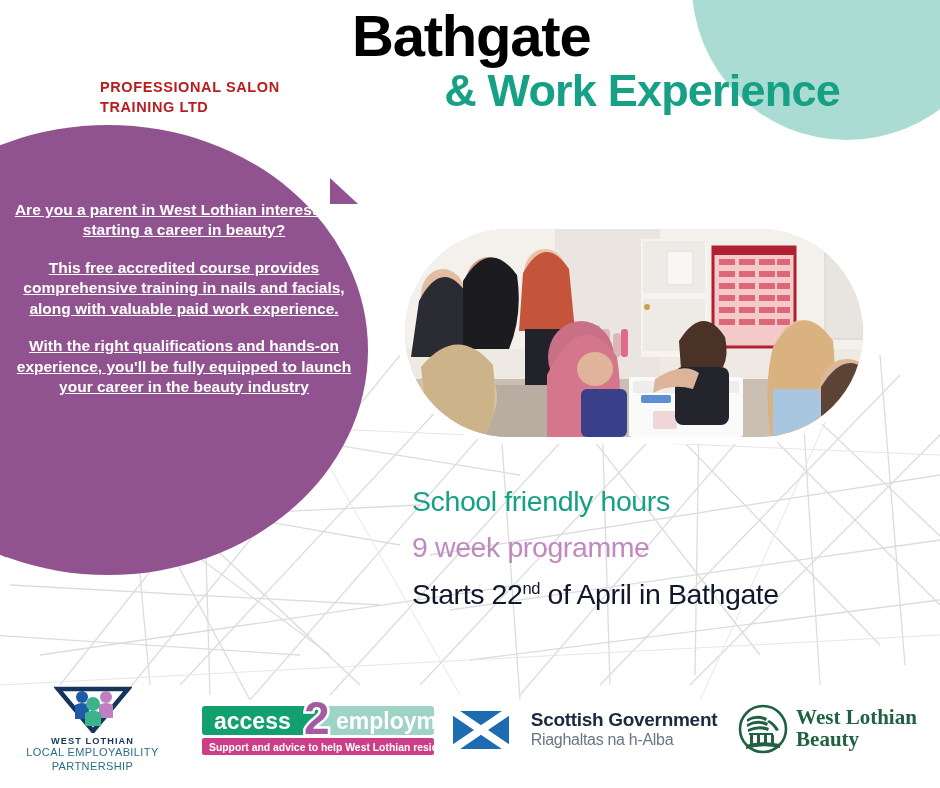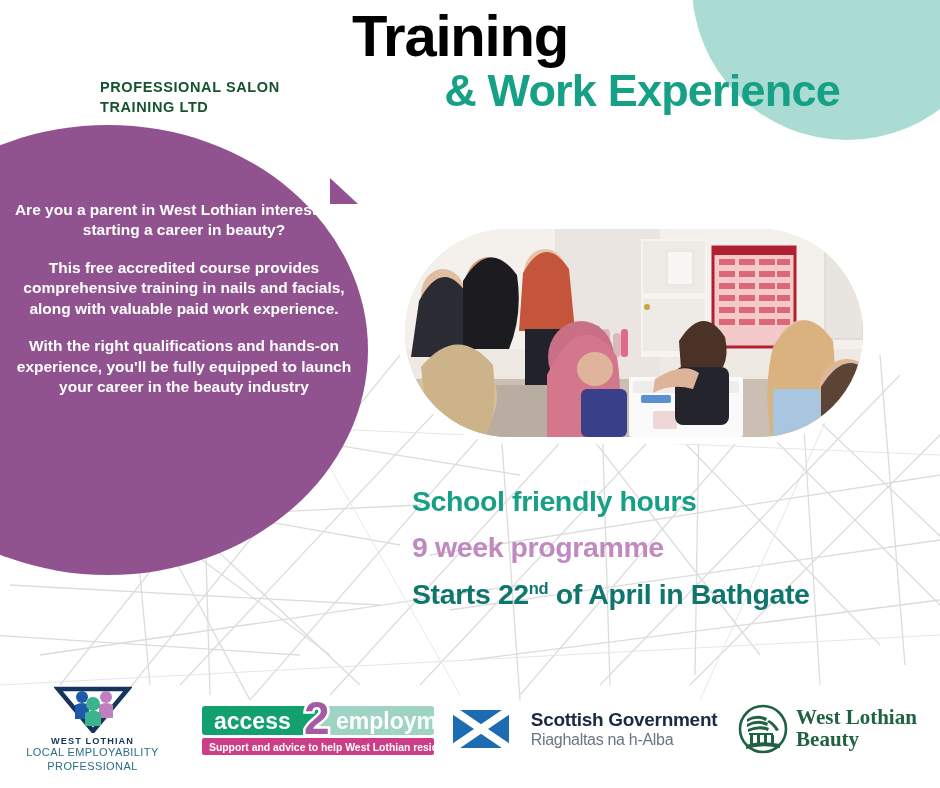--- a/index.html
+++ b/index.html
@@ -61,21 +61,21 @@
   
   .brand {
     position: absolute;
     left: 100px; top: 78px;
     width: 250px;
     z-index: 6;
     font-size: 14.5px;
     font-weight: bold;
     letter-spacing: 0.6px;
     line-height: 1.35;
-    color: #14532d;
+    color: #b91c1c;
     text-transform: uppercase;
   }
 
   
   .headline {
     position: absolute;
     left: 352px; top: 8px;
     width: 560px;
     z-index: 6;
   }
@@ -102,20 +102,21 @@
   .blurb {
     position: absolute;
     left: 8px; top: 200px;
     width: 352px;
     z-index: 7;
     text-align: center;
     color: #ffffff;
     font-size: 15.5px;
     font-weight: bold;
     line-height: 1.32;
+    text-decoration: underline;
   }
   .blurb p { margin-bottom: 17px; }
   .blurb p:last-child { margin-bottom: 0; }
 
   
   .photo-frame {
     position: absolute;
     left: 398px; top: 222px;
     width: 472px; height: 222px;
     border-radius: 112px;
@@ -134,29 +135,29 @@
 
   
   .highlights {
     position: absolute;
     left: 412px; top: 485px;
     width: 470px;
     z-index: 6;
   }
   .hl {
     font-size: 28.5px;
-    font-weight: bold;
+    font-weight: normal;
     letter-spacing: -0.4px;
     line-height: 1.14;
     margin-bottom: 14px;
   }
   .hl:last-child { margin-bottom: 0; }
   .hl-1 { color: #16a085; }
   .hl-2 { color: #c08ac0; }
-  .hl-3 { color: #0f766e; }
+  .hl-3 { color: #0f172a; }
   .hl-3 sup { font-size: 0.58em; vertical-align: super; line-height: 0; }
 
   
   .logos {
     position: absolute;
     left: 0; bottom: 10px;
     width: 940px;
     height: 98px;
     z-index: 8;
     display: flex;
@@ -172,21 +173,21 @@
   .logo-wlep svg { display: block; margin: 0 auto; }
   .wlep-t1 {
     font-size: 9.2px; font-weight: bold; color: #16355c;
     letter-spacing: 1.1px; margin-top: 3px;
   }
   .wlep-t2 {
     font-size: 11px; color: #2b6e86; letter-spacing: 0.4px; line-height: 1.2;
   }
 
   .logo-a2e svg { display: block; }
-  .logo-sg { display: flex; align-items: center; gap: 22px; }
+  .logo-sg { display: flex; align-items: flex-end; gap: 22px; }
   .logo-sg svg.flag { display: block; }
   .sg-text .sg-t1 {
     font-size: 19px; font-weight: bold; color: #1b2a42; letter-spacing: -0.3px;
     line-height: 1.12;
   }
   .sg-text .sg-t2 {
     font-size: 16px; color: #6b7682; letter-spacing: -0.3px; line-height: 1.12;
   }
 
   .logo-wlc { display: flex; align-items: center; gap: 8px; }
@@ -249,21 +250,21 @@
   <div class="mint-circle"></div>
   <div class="purple-accent"></div>
   <div class="purple-circle"></div>
 
   <div class="brand">
     <div>PROFESSIONAL SALON</div>
     <div>TRAINING LTD</div>
   </div>
 
   <div class="headline">
-    <div class="line2">Training</div>
+    <div class="line2">Bathgate</div>
     <div class="line3">&amp; Work Experience</div>
   </div>
 
   <div class="blurb">
     <p>Are you a parent in West Lothian interested in starting a career in beauty?</p>
     <p>This free accredited course provides comprehensive training in nails and facials, along with valuable paid work experience.</p>
     <p>With the right qualifications and hands-on experience, you'll be fully equipped to launch your career in the beauty industry</p>
   </div>
 
   <div class="photo-frame">
@@ -361,21 +362,21 @@
           <path d="M4 4 H74 L39 46 Z" fill="none" stroke="#16355c" stroke-width="4.5"></path>
           <circle cx="28" cy="12" r="6" fill="#1f5aa8"></circle>
           <path d="M21 20 q7 -4 14 0 v14 h-14 z" fill="#1f5aa8"></path>
           <circle cx="52" cy="12" r="6" fill="#c07fc0"></circle>
           <path d="M45 20 q7 -4 14 0 v13 h-14 z" fill="#c07fc0"></path>
           <circle cx="39" cy="19" r="7" fill="#3bb38d"></circle>
           <path d="M31 28 q8 -5 16 0 v13 h-16 z" fill="#3bb38d"></path>
         </svg>
         <div class="wlep-t1">WEST LOTHIAN</div>
         <div class="wlep-t2">LOCAL EMPLOYABILITY</div>
-        <div class="wlep-t2">PROFESSIONAL</div>
+        <div class="wlep-t2">PARTNERSHIP</div>
       </div>
     </div>
 
     <div class="logo-slot slot-a2e">
       <div class="logo-a2e">
         <svg width="236" height="58" viewBox="0 0 236 58" aria-hidden="true">
           <rect x="2" y="6" width="116" height="29" rx="3" fill="#12a06e"></rect>
           <rect x="118" y="6" width="116" height="29" rx="3" fill="#9fd4c4"></rect>
           <text x="14" y="29" font-family="Liberation Sans, sans-serif" font-size="23" font-weight="bold" fill="#ffffff">access</text>
           <text x="136" y="29" font-family="Liberation Sans, sans-serif" font-size="23" font-weight="bold" fill="#ffffff">employment</text>

